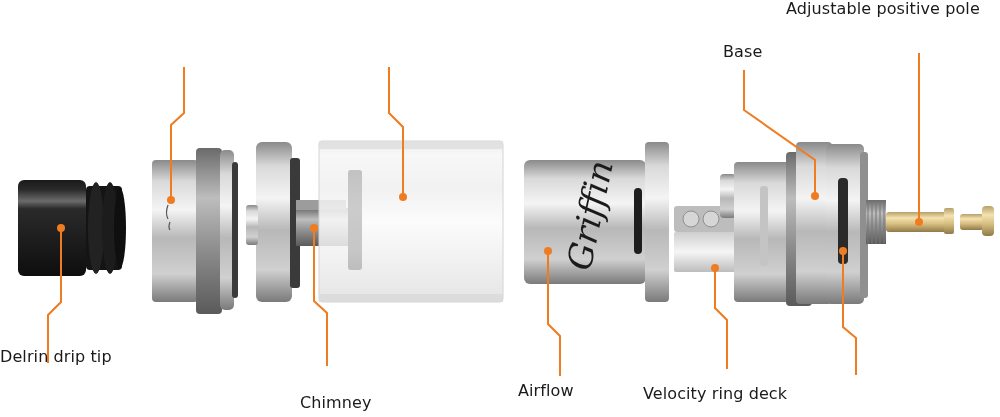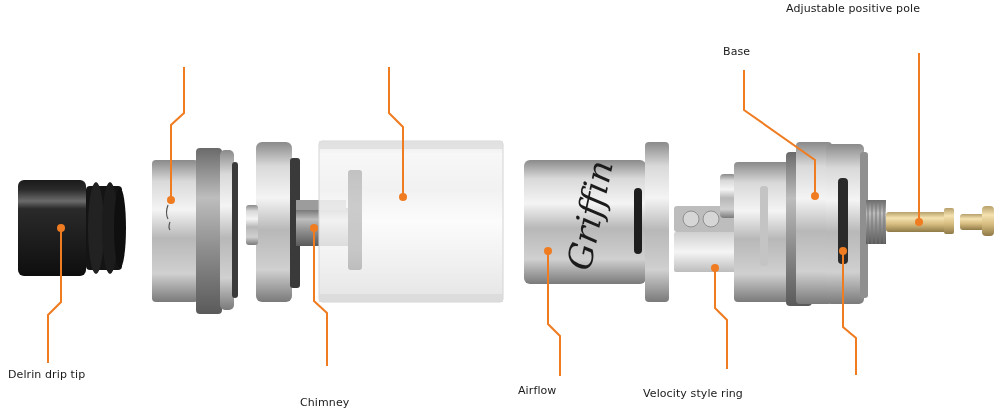--- a/index.html
+++ b/index.html
@@ -1,19 +1,19 @@
 <!DOCTYPE html>
 <html><head>
 <meta charset="utf-8">
 <style>
   html, body { margin: 0; padding: 0; background: #ffffff; }
   body { width: 1000px; height: 417px; position: relative; overflow: hidden;
          font-family: "DejaVu Sans", sans-serif; }
   #stage { position: absolute; left: 0; top: 0; width: 1000px; height: 417px; }
-  .label { position: absolute; font-size: 11px; color: #1a1a1a; white-space: nowrap;
+  .label { position: absolute; font-size: 16px; color: #1a1a1a; white-space: nowrap;
            letter-spacing: 0.1px; line-height: 17px; }
   .label.accent { color: #f07c22; }
   .label.center { text-align: center; }
 </style>
 </head>
 <body>
 
 <div id="stage">
   <svg width="1000" height="417" viewBox="0 0 1000 417">
     <defs>
@@ -148,17 +148,17 @@
       <circle cx="715" cy="268" r="4"></circle>
       <circle cx="815" cy="196" r="4"></circle>
       <circle cx="843" cy="251" r="4"></circle>
       <circle cx="919" cy="222" r="4"></circle>
     </g>
   </svg>
 
   
   <div class="label" style="left:786px; top:0px;">Adjustable positive pole</div>
   <div class="label" style="left:723px; top:43px;">Base</div>
-  <div class="label" style="left:0px; top:366px;padding-left:8px;">Delrin drip tip</div>
+  <div class="label" style="left:0px; top:348px;">Delrin drip tip</div>
   <div class="label" style="left:300px; top:370px;margin-top:24px;">Chimney</div>
   <div class="label" style="left:518px; top:382px;">Airflow</div>
-  <div class="label" style="left:643px; top:385px;">Velocity style ring</div>
+  <div class="label" style="left:643px; top:385px;">Velocity ring deck</div>
 </div>
 
 </body></html>

